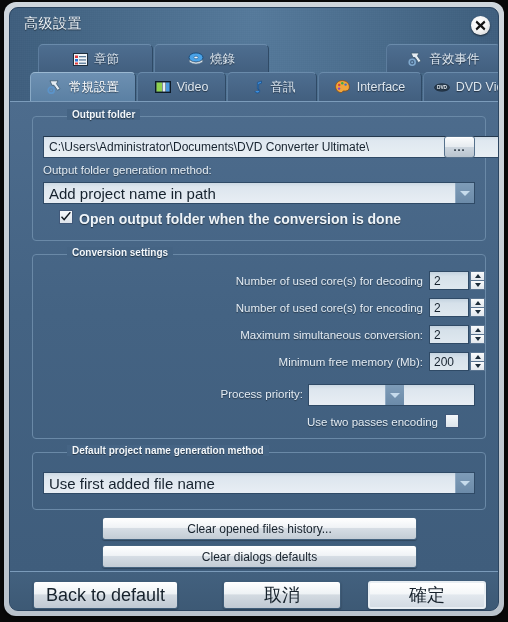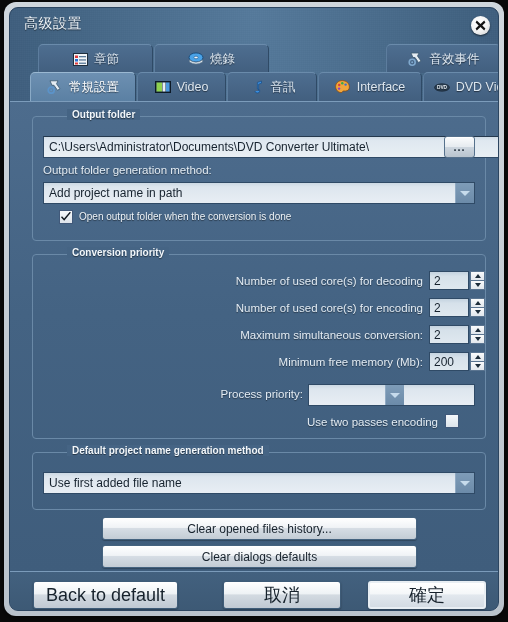--- a/index.html
+++ b/index.html
@@ -210,21 +210,21 @@
   }
 
   
   .combo {
     position: absolute;
     box-sizing: border-box;
     background: linear-gradient(180deg, #ccd9e4 0%, #dde6ee 20%, #e8eef4 100%);
     border: 1px solid #2f4a66;
     display: flex;
     align-items: center;
-    font-size: 12px;
+    font-size: 15px;
     color: #16222e;
     padding-left: 5px;
     cursor: pointer;
   }
   .combo .combo-text {
     flex: 1;
     white-space: nowrap;
     overflow: hidden;
   }
   .combo .combo-arrow {
@@ -293,22 +293,22 @@
     background: linear-gradient(180deg, #f4f7fa 0%, #dde4ea 100%);
     border: 1px solid #41597a;
     cursor: pointer;
     display: flex;
     align-items: center;
     justify-content: center;
   }
   .checkbox svg { display: block; }
   .checklabel {
     position: absolute;
-    font-size: 10px;
-    font-weight: normal;
+    font-size: 14px;
+    font-weight: bold;
     color: #eef4f9;
     text-shadow: 0 1px 1px rgba(0,0,0,.5);
     white-space: nowrap;
   }
 
   
   .wbtn {
     position: absolute;
     box-sizing: border-box;
     background: linear-gradient(180deg, #ffffff 0%, #f0f3f6 45%, #d6dde4 50%, #c3ccd5 100%);
@@ -493,21 +493,21 @@
 
         <div class="checkbox" style="left:26px; top:93px;">
           <svg width="12" height="11" viewBox="0 0 12 11">
             <path d="M1 5.3 L4.2 8.8 L11 0.6 L9.6 0 L4.1 6.6 L2 4.2 Z" fill="#101820"></path>
           </svg>
         </div>
         <div class="checklabel" style="left:46px; top:94px;">Open output folder when the conversion is done</div>
       </div>
 
       <div class="groupbox" style="left:22px; top:152px; width:454px; height:185px;">
-        <div class="group-title">Conversion priority</div>
+        <div class="group-title">Conversion settings</div>
 
         <div class="label right" style="left:120px; top:20px; width:270px;">Number of used core(s) for decoding</div>
         <div class="spin-field" style="left:396px; top:16px; width:40px; height:19px;">
           <span>2</span>
         </div>
         <div class="spin-btns" style="left:437px; top:16px; height:19px;">
           <div class="spin-btn up">
               <i></i>
             </div>
           <div class="spin-btn down">

